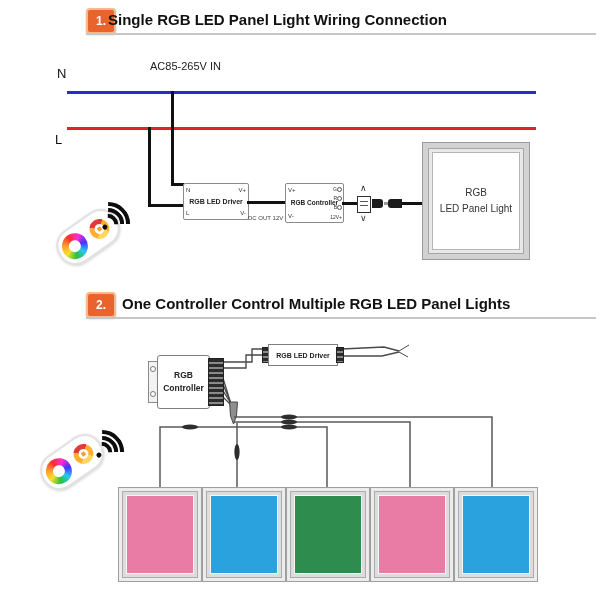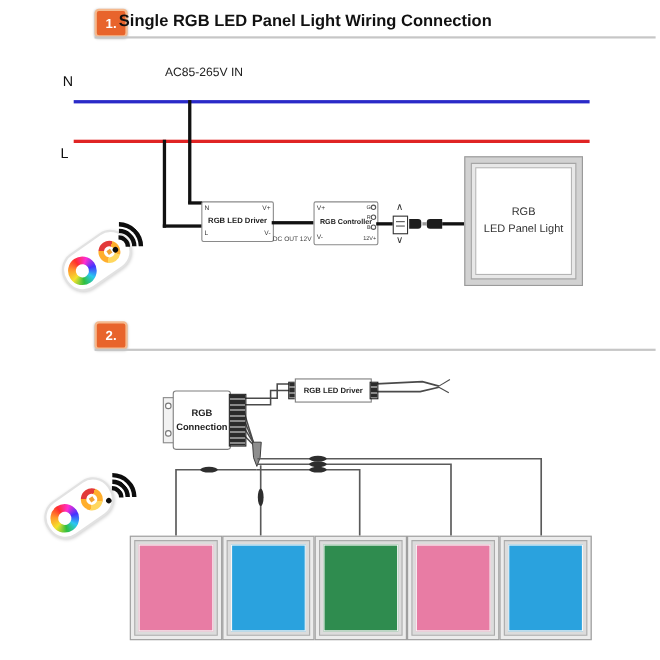--- a/index.html
+++ b/index.html
@@ -164,20 +164,21 @@
       </span>
   </div>
   <div class="wifi" style="left:100px;top:196px;transform:rotate(45deg);">
     <i class="w1"></i>
       <i class="w2"></i>
       <i class="w3"></i>
       <span class="dot"></span>
   </div>
 
   <div class="badge" style="left: 86px; top: 292px; background-color: rgb(232, 100, 44);">2.</div>
+  <div class="hdr-title" style="left:122px;top:295px;">One Controller Control Multiple RGB LED Panel Lights</div>
   <div class="hdr-rule" style="left:86px;top:317px;width:510px;"></div>
 
   <svg class="overlay" width="600" height="600" viewBox="0 0 600 600">
     <g stroke="#4a4a4a" stroke-width="1.4" fill="none">
       <polyline points="222,362 252,362 252,349 263,349"></polyline>
       <polyline points="222,368 246,368 246,355 263,355"></polyline>
     </g>
     <g stroke="#4a4a4a" stroke-width="1.3" fill="none">
       <line x1="222" y1="375" x2="231" y2="404"></line>
       <line x1="222" y1="382" x2="232" y2="406"></line>
@@ -205,21 +206,21 @@
       <line x1="399" y1="351" x2="409" y2="345" stroke-width="1"></line>
       <line x1="399" y1="352" x2="408" y2="357" stroke-width="1"></line>
     </g>
   </svg>
 
   <div class="ear" style="left:148px;top:361px;height:40px;"></div>
   <div class="hole" style="left:150px;top:366px;"></div>
   <div class="hole" style="left:150px;top:391px;"></div>
   <div class="ctrl2-body" style="left:157px;top:355px;width:51px;height:52px;">
     <span>RGB</span>
-    <span>Connection</span>
+    <span>Controller</span>
   </div>
   <div class="terminal" style="left:208px;top:358px;width:14px;height:46px;"></div>
 
   <div class="terminal" style="left:262px;top:347px;width:6px;height:14px;"></div>
   <div class="drv2-body" style="left:268px;top:344px;width:68px;height:20px;">
     <span>RGB LED Driver</span>
   </div>
   <div class="terminal" style="left:336px;top:347px;width:6px;height:14px;"></div>
 
   <div class="remote-pill" style="left:38px;top:443px;transform:rotate(-35deg);">

